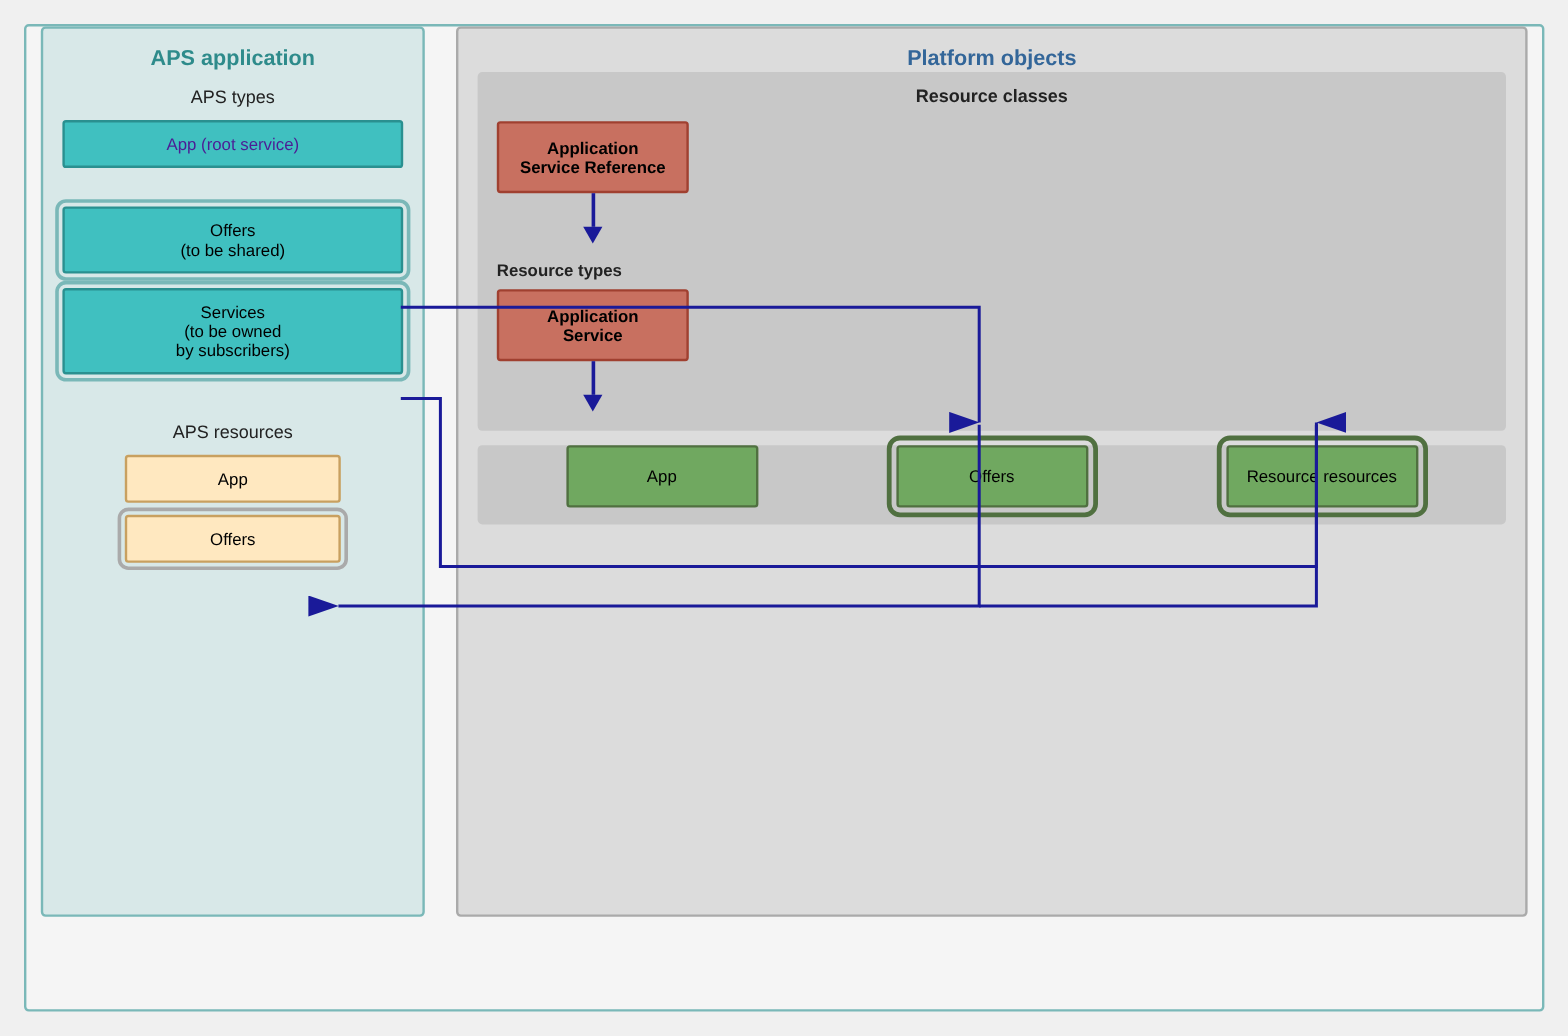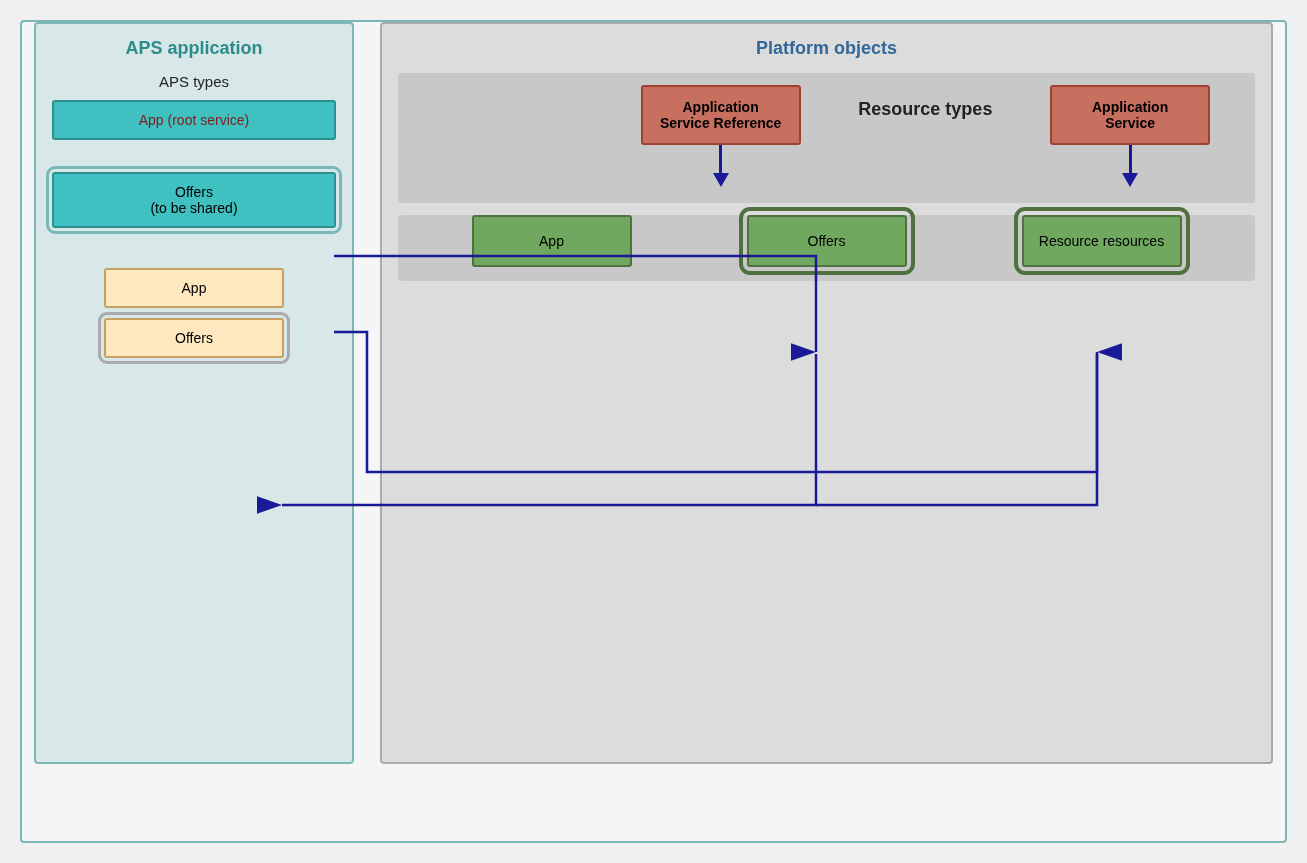--- a/index.html
+++ b/index.html
@@ -59,21 +59,21 @@
     }
     
     .aps-type-box {
       background: #40c0c0;
       border: 2px solid #2a9090;
       border-radius: 3px;
       text-align: center;
       padding: 10px 8px;
       margin-bottom: 12px;
       font-size: 14px;
-      color: #7f1d1d;
+      color: #4c1d95;
     }
     .aps-type-box-double {
       background: #40c0c0;
       border: 2px solid #2a9090;
       border-radius: 3px;
       text-align: center;
       padding: 10px 8px;
       margin-bottom: 12px;
       font-size: 14px;
       color: #000;
@@ -120,40 +120,41 @@
       border: 2px solid #aaa;
       border-radius: 4px;
       padding: 14px 16px;
       position: relative;
     }
     .right-panel-title {
       font-size: 18px;
       font-weight: bold;
       color: #336699;
       text-align: center;
-      margin-bottom: 14px;
+      margin-bottom: 1px;
     }
     
     .resource-classes-area {
       background: #c8c8c8;
       border-radius: 4px;
       padding: 12px 16px 16px 16px;
       margin-bottom: 12px;
     }
     .resource-classes-label {
       font-size: 15px;
       font-weight: bold;
       color: #222;
       text-align: center;
       margin-bottom: 12px;
     }
     .resource-classes-row {
       display: flex;
       justify-content: space-around;
       align-items: flex-start;
+      flex-direction: column;
     }
     .resource-class-col {
       display: flex;
       flex-direction: column;
       align-items: center;
       gap: 0;
     }
     .resource-class-box {
       background: #c87060;
       border: 2px solid #a04030;
@@ -164,21 +165,21 @@
       font-weight: bold;
       color: #000;
       width: 160px;
       min-height: 60px;
       display: flex;
       align-items: center;
       justify-content: center;
     }
     
     .resource-types-label {
-      font-size: 18px;
+      font-size: 14px;
       font-weight: bold;
       color: #222;
       text-align: right;
       margin-bottom: 8px;
       margin-top: 4px;
     }
     
     .resource-types-row {
       display: flex;
       justify-content: space-around;
@@ -231,33 +232,38 @@
       <div class="section-label">APS types</div>
 
       <div class="aps-type-box">App (root service)</div>
 
       <div class="spacer"></div>
 
       <div class="aps-type-box-double">
         <span>Offers<br>(to be shared)</span>
       </div>
 
+      <div class="aps-type-box-double">
+        <span>Services<br>(to be owned<br>by subscribers)</span>
+      </div>
 
       <div class="spacer"></div>
 
       <div class="aps-resources-section">
+        <div class="section-label">APS resources</div>
         <div class="aps-resource-box">App</div>
         <div class="aps-resource-box-double">Offers</div>
       </div>
     </div>
 
     <div class="right-panel">
       <div class="right-panel-title">Platform objects</div>
 
       <div class="resource-classes-area">
+        <div class="resource-classes-label">Resource classes</div>
 
         <div class="resource-classes-row">
 
           <div style="width:140px;"></div>
 
           <div class="resource-class-col">
             <div class="resource-class-box">
               <span>Application<br>Service Reference</span>
             </div>
 

